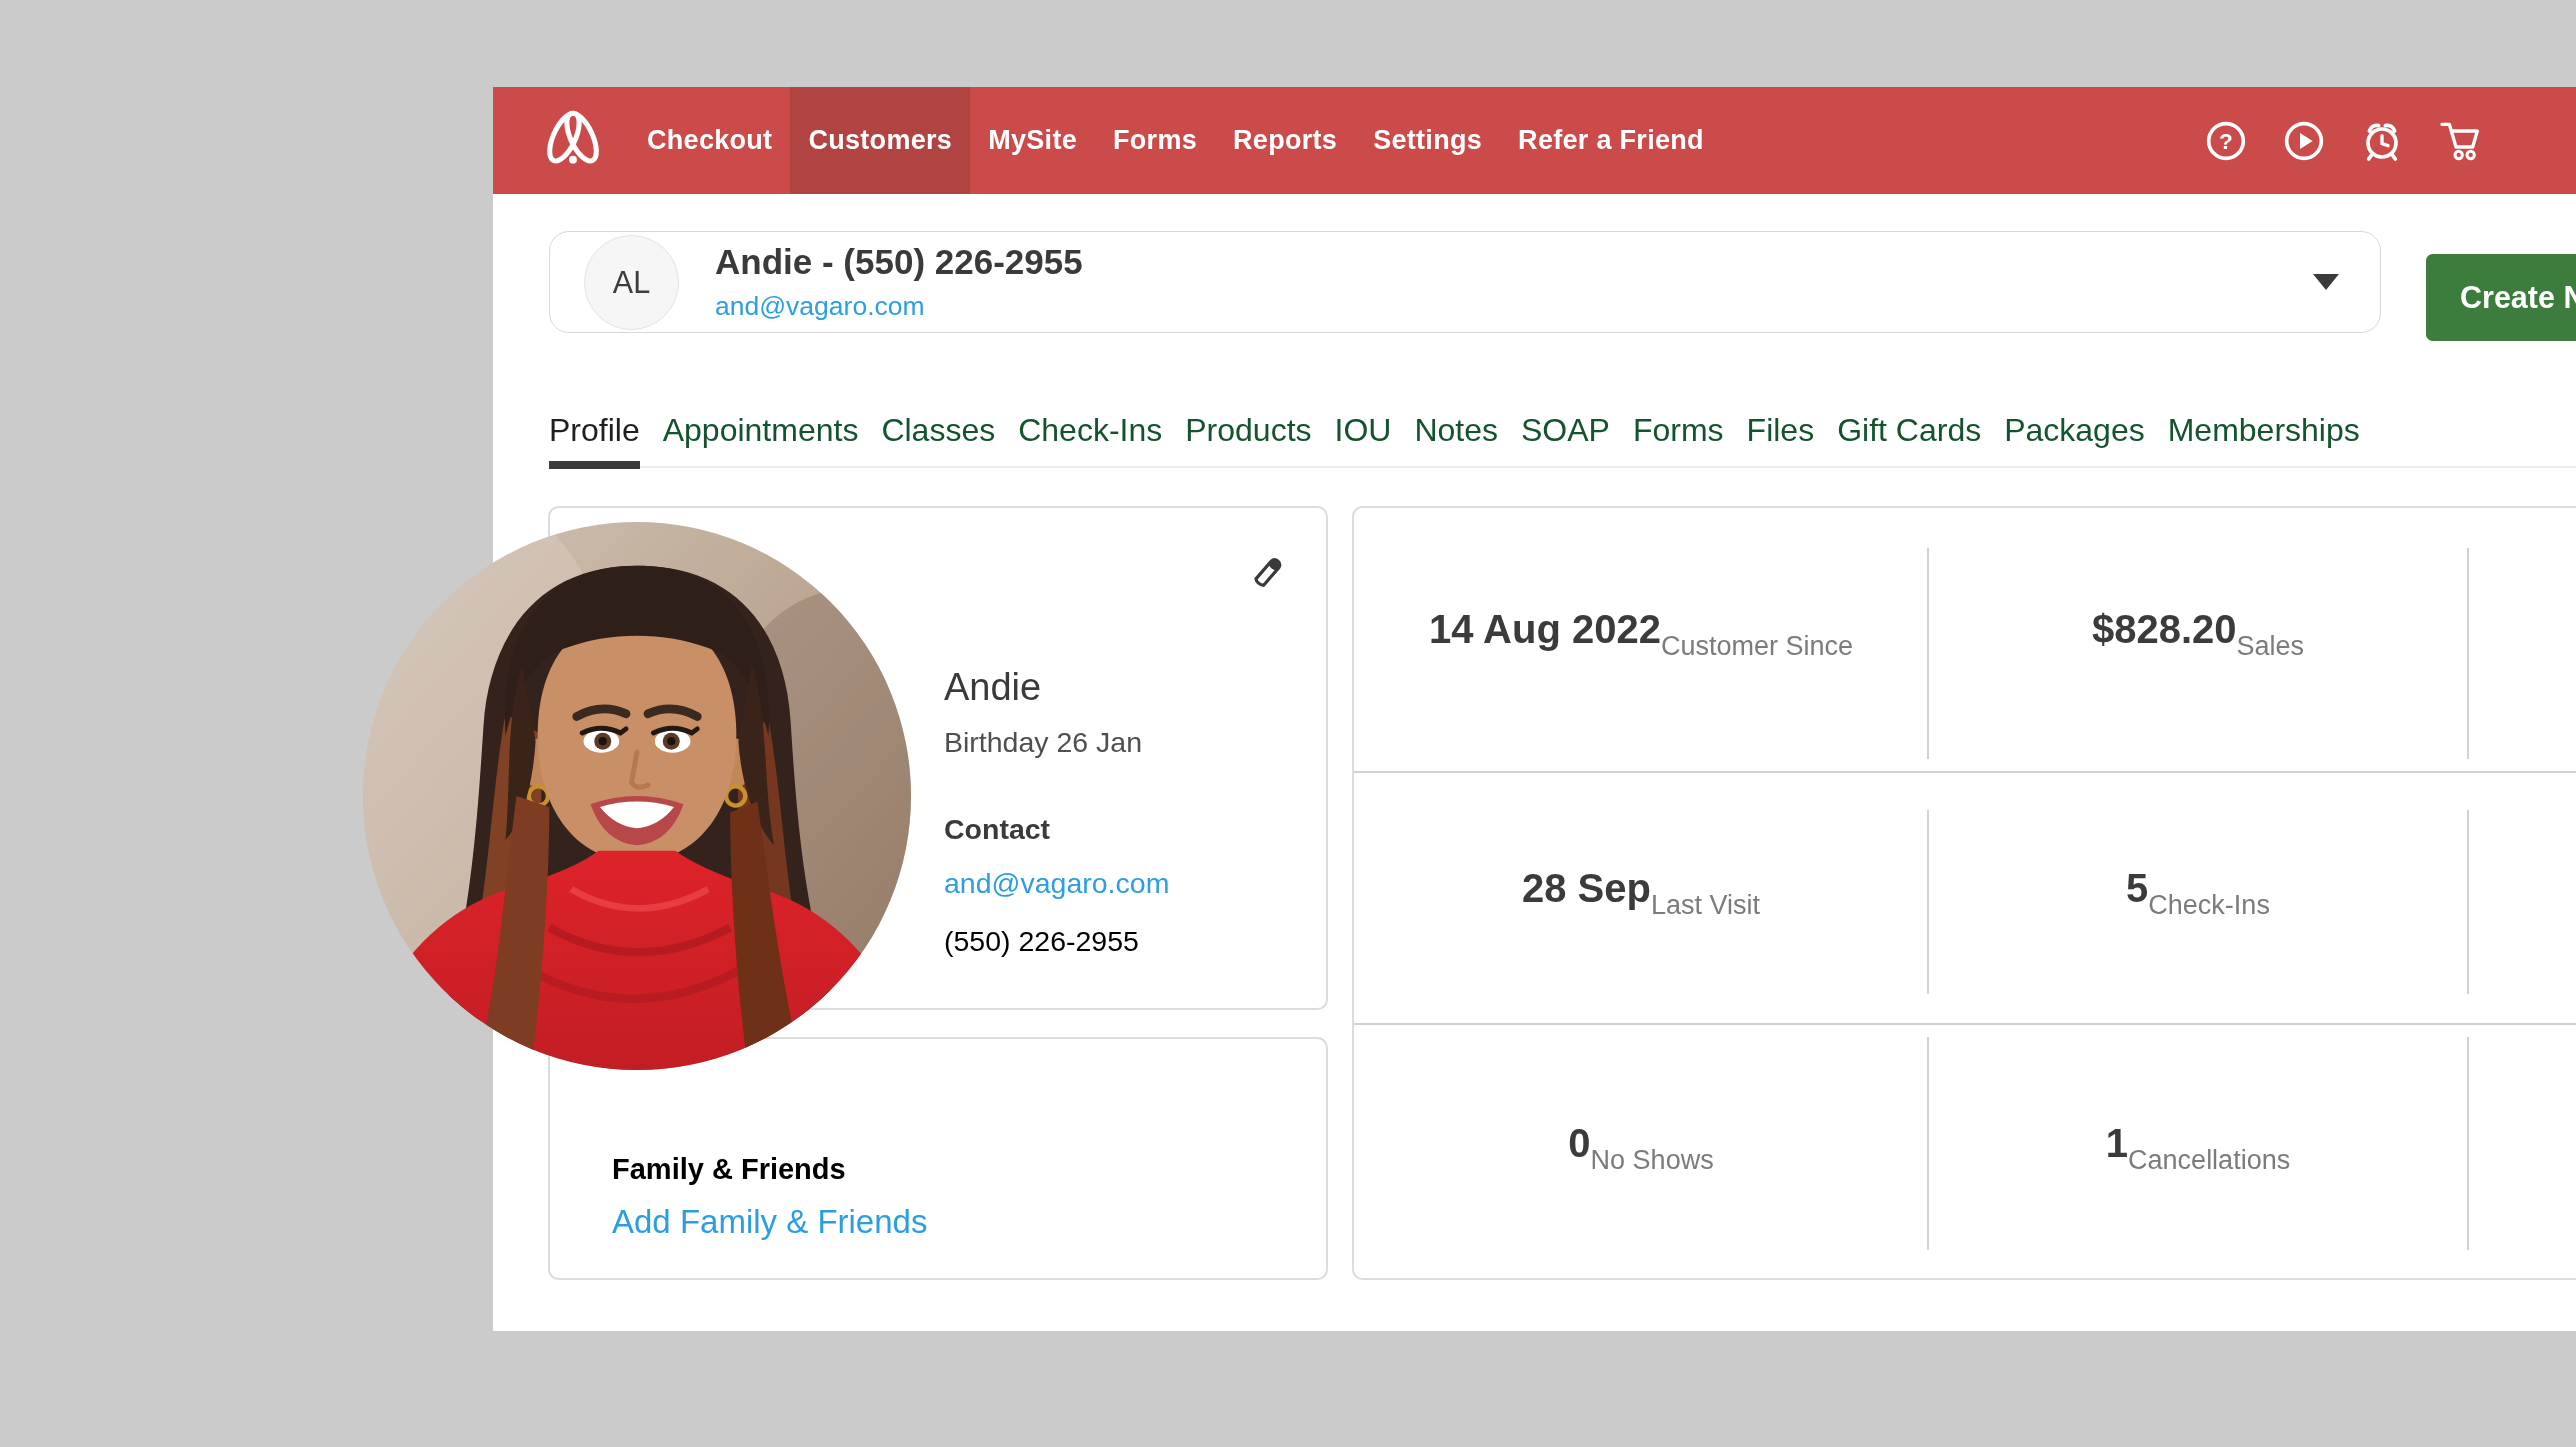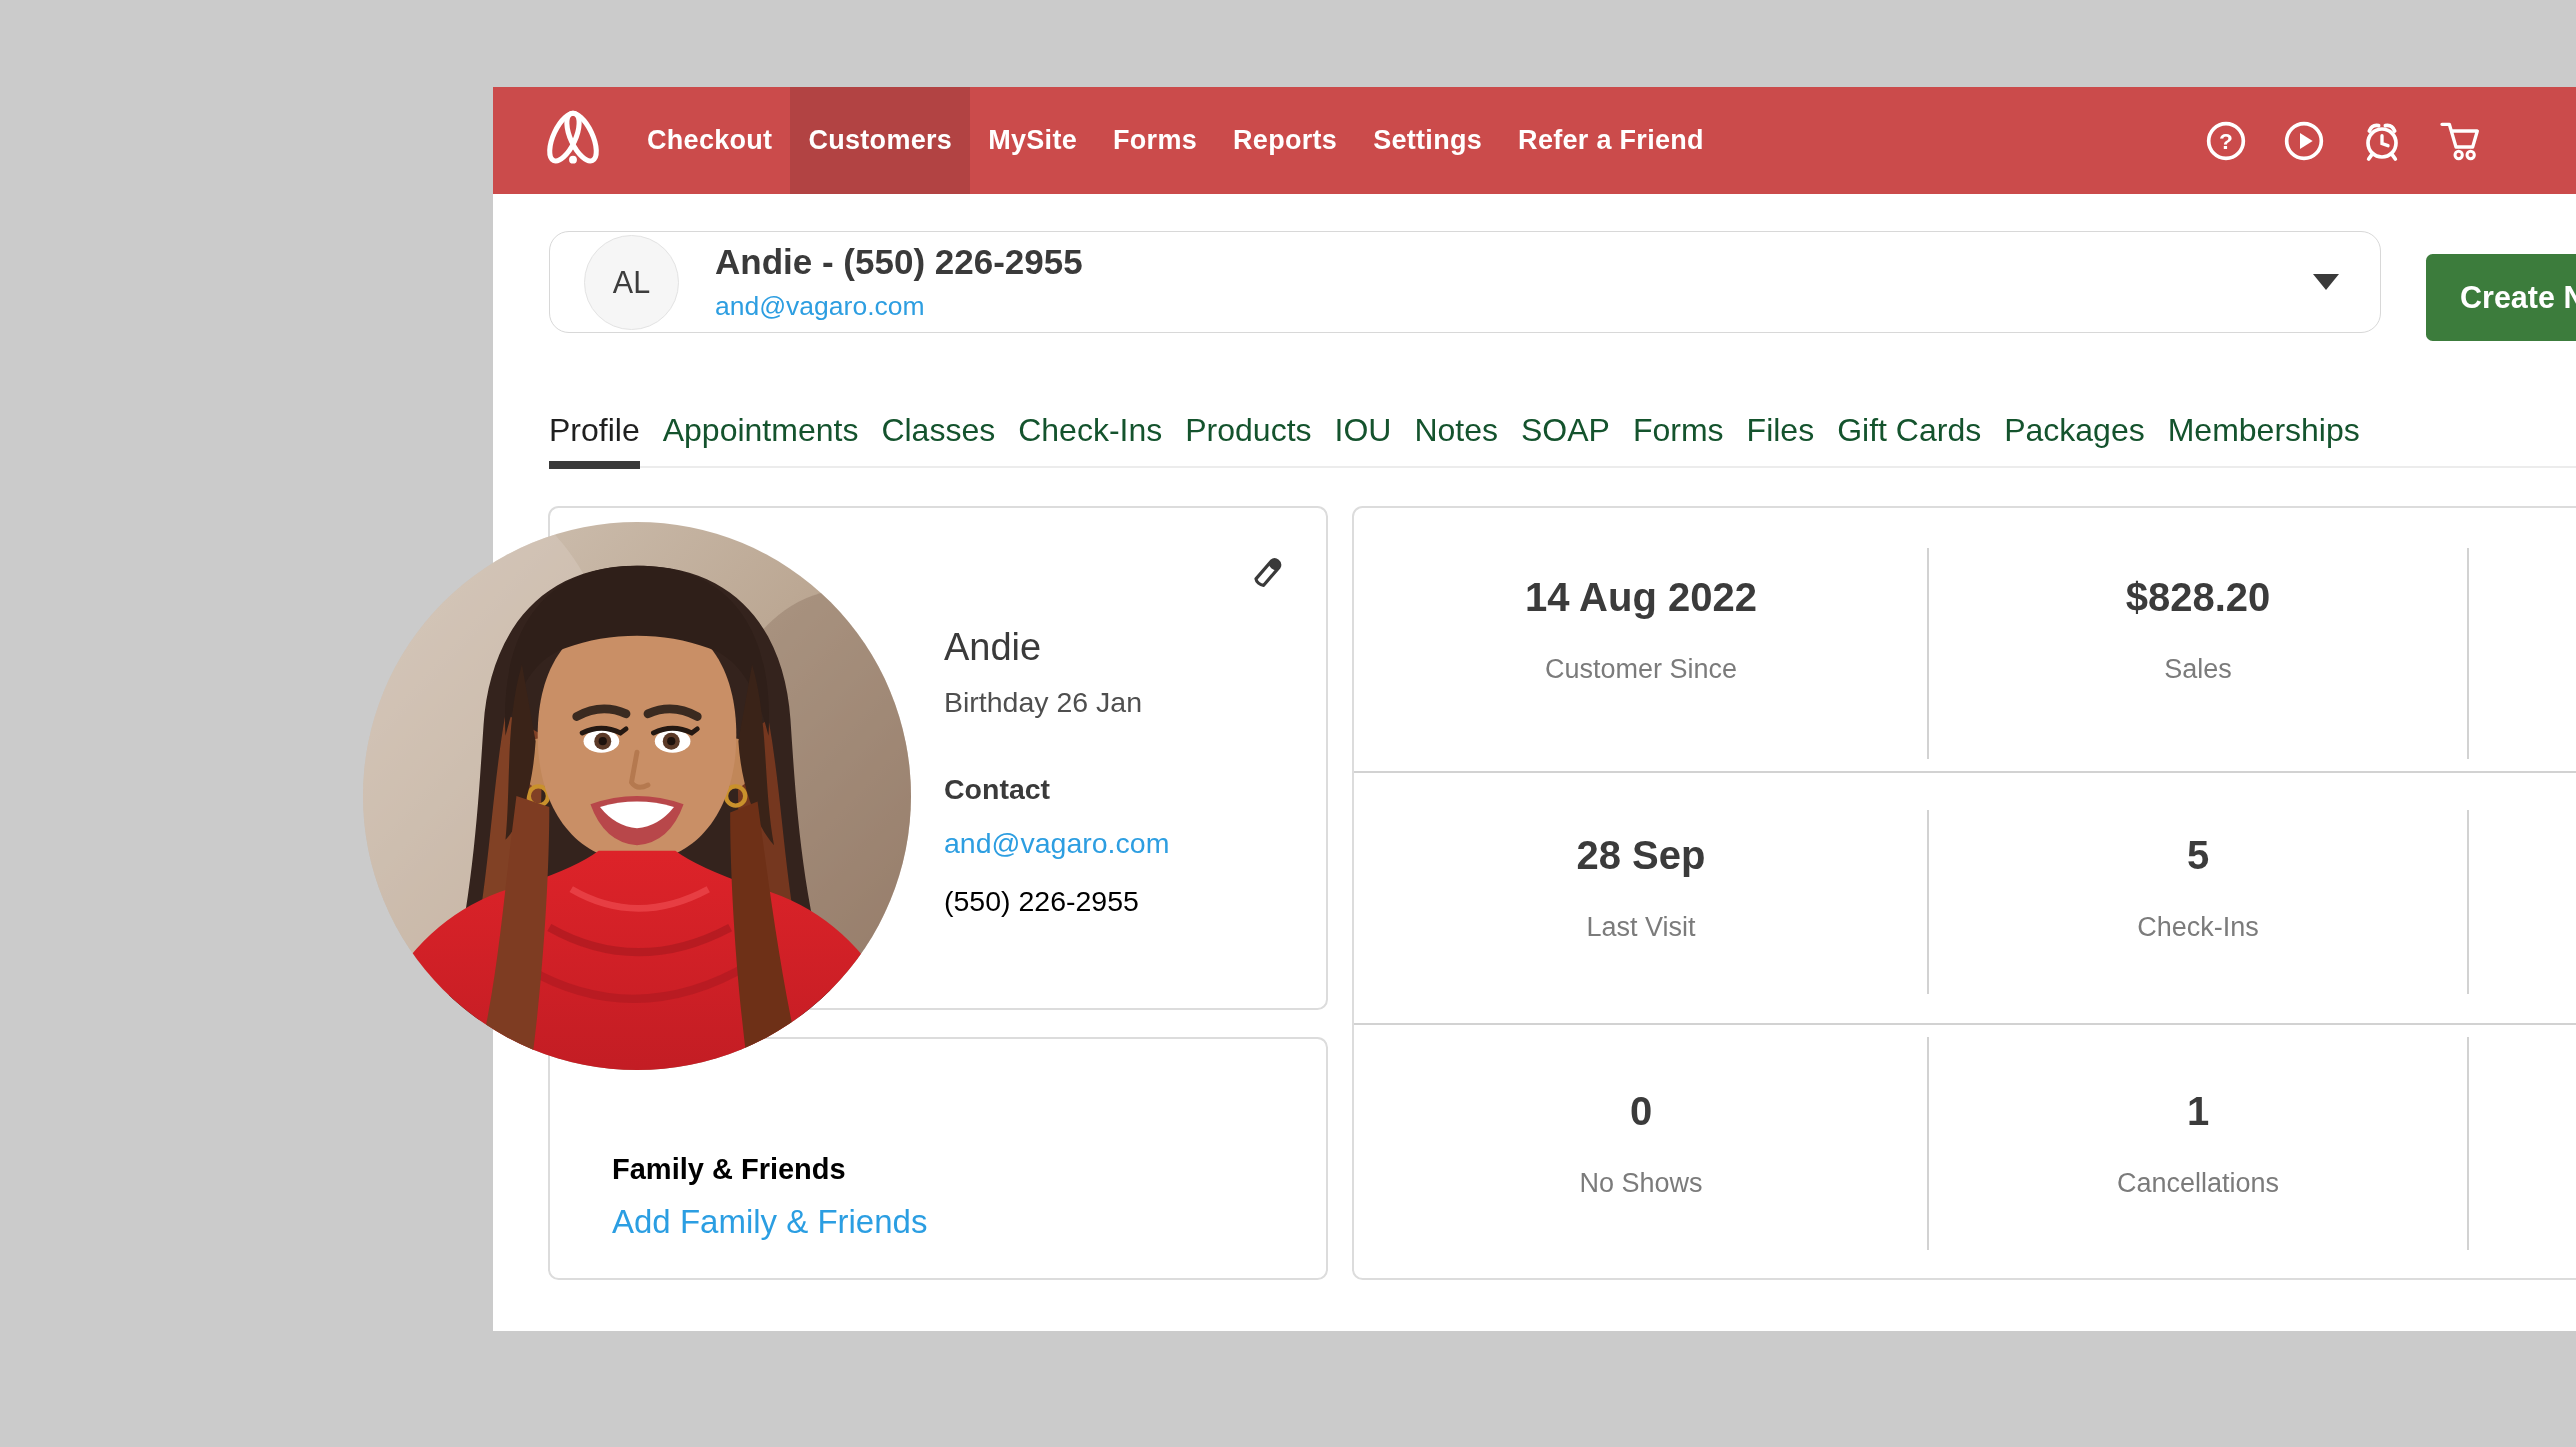--- a/index.html
+++ b/index.html
@@ -61,21 +61,21 @@
   .tab.active::after{
     content:"";position:absolute;left:0;right:0;bottom:-2.7px;height:7.3px;background:#3a3a3a;
   }
   
   .profile-card{
     position:absolute;left:548px;top:506px;width:780px;height:504px;background:#fff;
     border:2px solid #dcdcdc;border-radius:10.6px;box-sizing:border-box;
   }
   .edit-pencil{position:absolute;top:44px;right:38px;width:41px;height:41px;cursor:pointer;}
   .profile-info{position:absolute;left:394px;top:118px;display:flex;flex-direction:column;}
-  .profile-name{font-size:38px;font-weight:500;color:#3a3a3a;}
+  .profile-name{font-size:38px;font-weight:500;color:#3a3a3a;margin-top:40px;}
   .profile-birthday{font-size:28.5px;color:#4f4f4f;margin-top:17px;}
   .profile-contact-heading{font-size:28.5px;font-weight:700;color:#3a3a3a;margin-top:54px;}
   .profile-email{font-size:28.5px;color:#2d9ee1;margin-top:21px;cursor:pointer;}
   .profile-phone{font-size:28.5px;color:#000000;margin-top:25px;}
   
   .customer-photo{
     position:absolute;left:363px;top:522px;width:548px;height:548px;border-radius:50%;
     overflow:hidden;z-index:5;
   }
   .customer-photo svg{display:block;width:100%;height:100%;}
@@ -90,21 +90,21 @@
   .stats-card{
     position:absolute;left:1352px;top:506px;width:1684px;height:774px;background:#fff;
     border:2px solid #dcdcdc;border-radius:10.6px;box-sizing:border-box;overflow:hidden;
   }
   .stats-grid{
     display:grid;width:100%;height:100%;
     grid-template-columns:574px 540px 540px;
     grid-template-rows:263px 252px 259px;
   }
   .stat-cell{
-    position:relative;display:flex;flex-direction:column;align-items:center;justify-content:center;
+    position:relative;display:flex;flex-direction:row;align-items:center;justify-content:center;
     box-sizing:border-box;padding-bottom:20px;
   }
   .stat-cell.bt{border-top:2.7px solid #d2d2d2;}
   .stat-cell .vline{position:absolute;left:-1.3px;top:37px;bottom:29px;width:2.7px;background:#d2d2d2;}
   .stat-cell.r1 .vline{top:40px;bottom:12px;}
   .stat-cell.r3 .vline{top:12px;bottom:32px;}
   .stat-value{font-size:40px;font-weight:600;color:#3b3b3b;}
   .stat-label{font-size:27px;color:#7b7b7b;margin-top:34px;}
 </style>
 </head>

